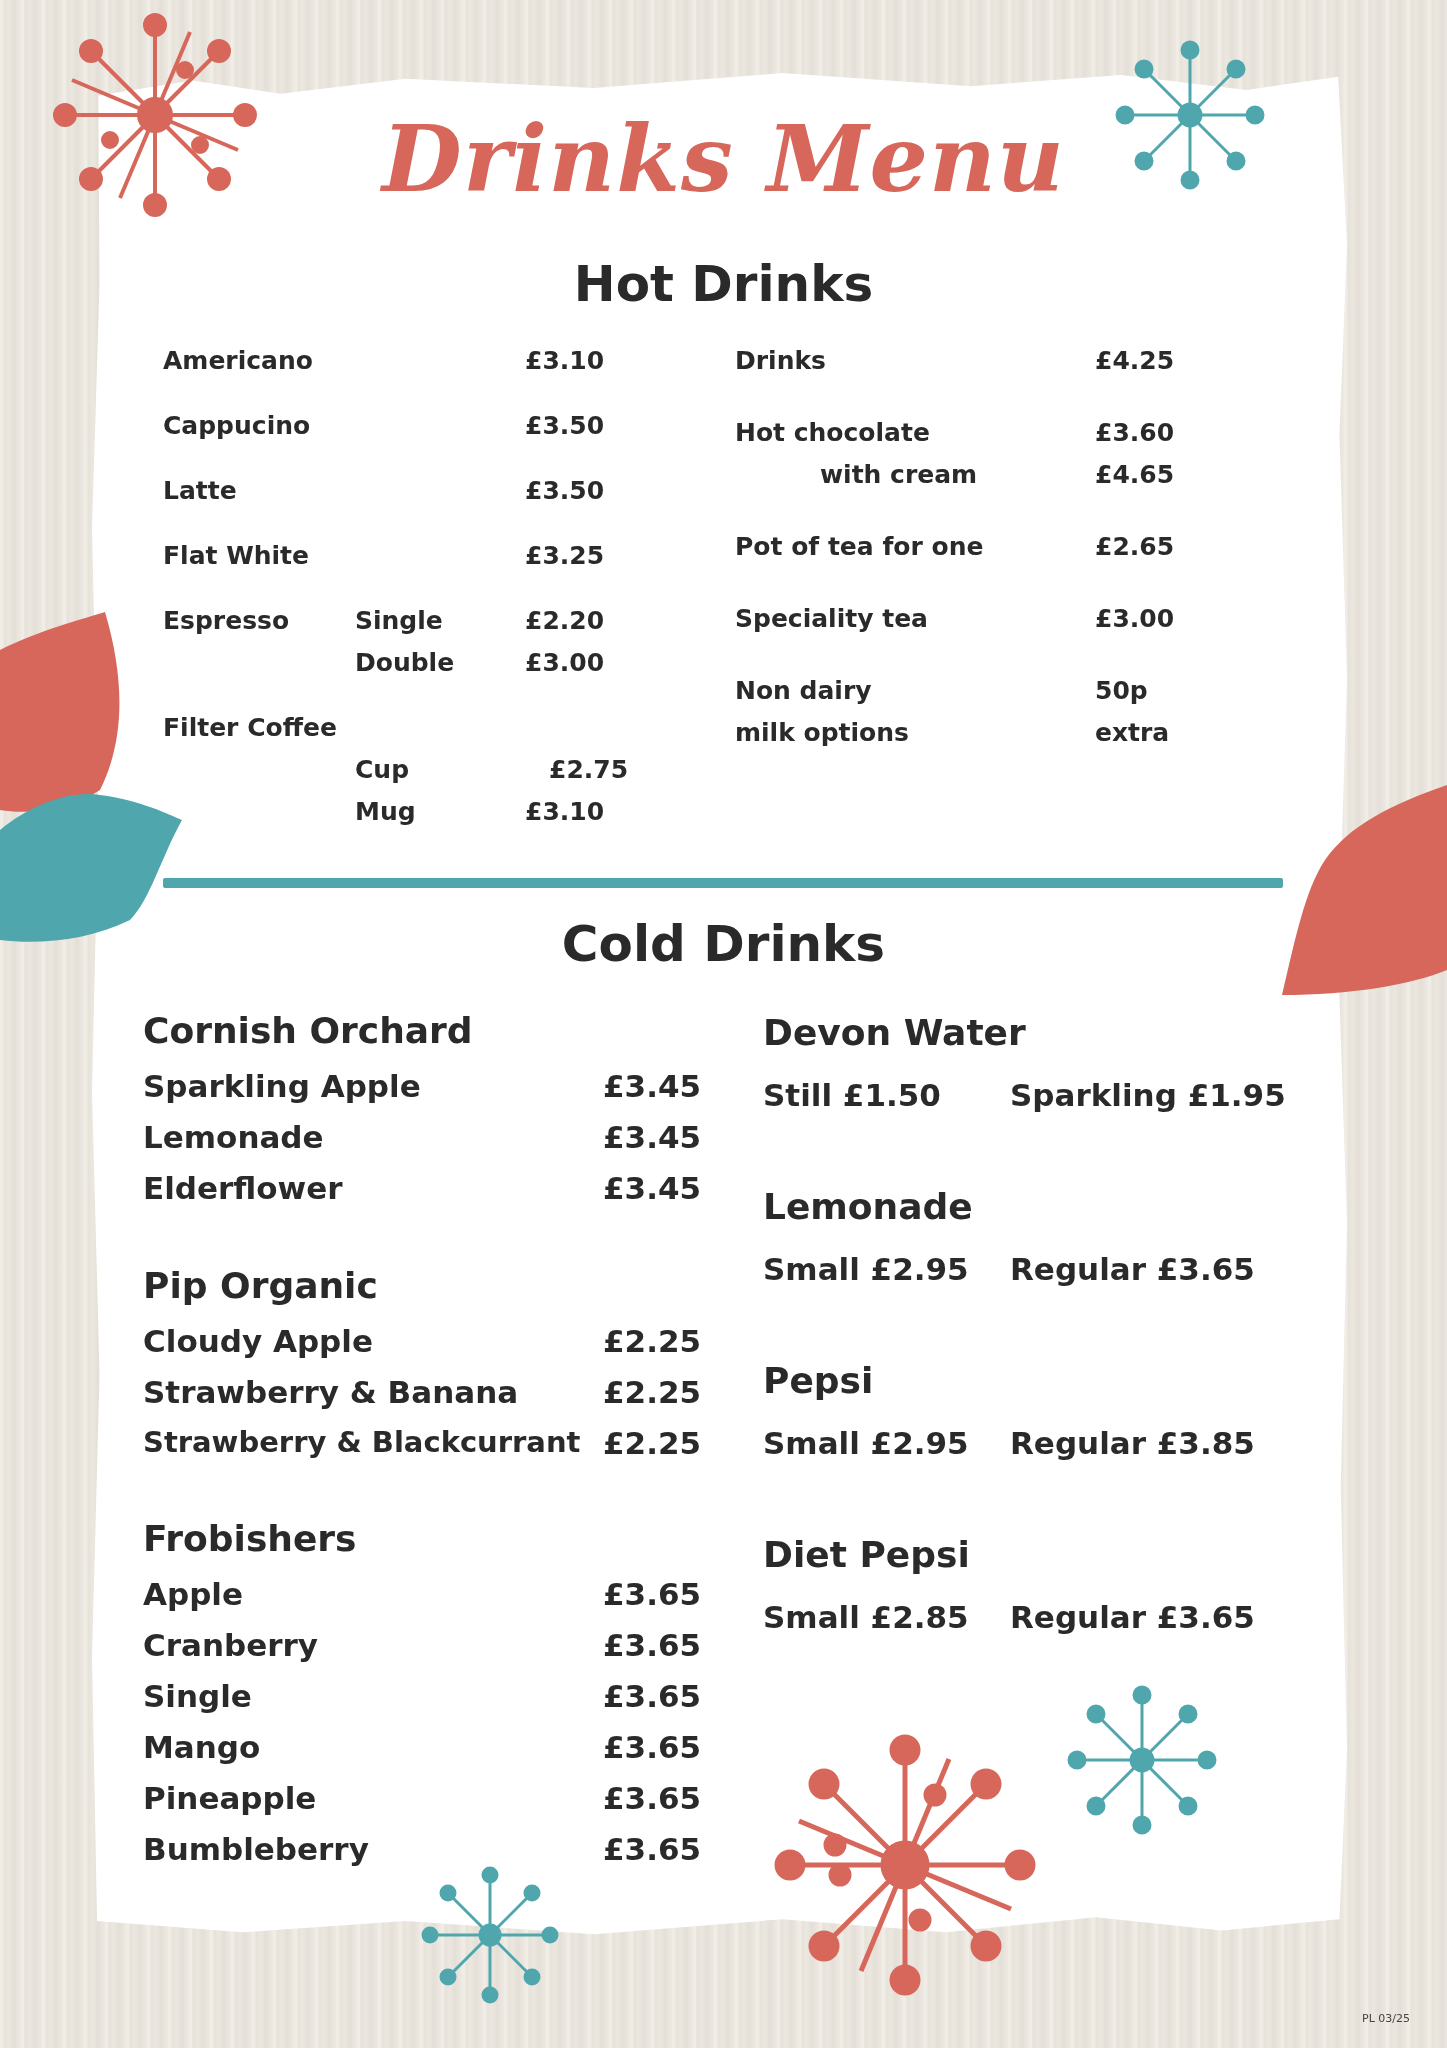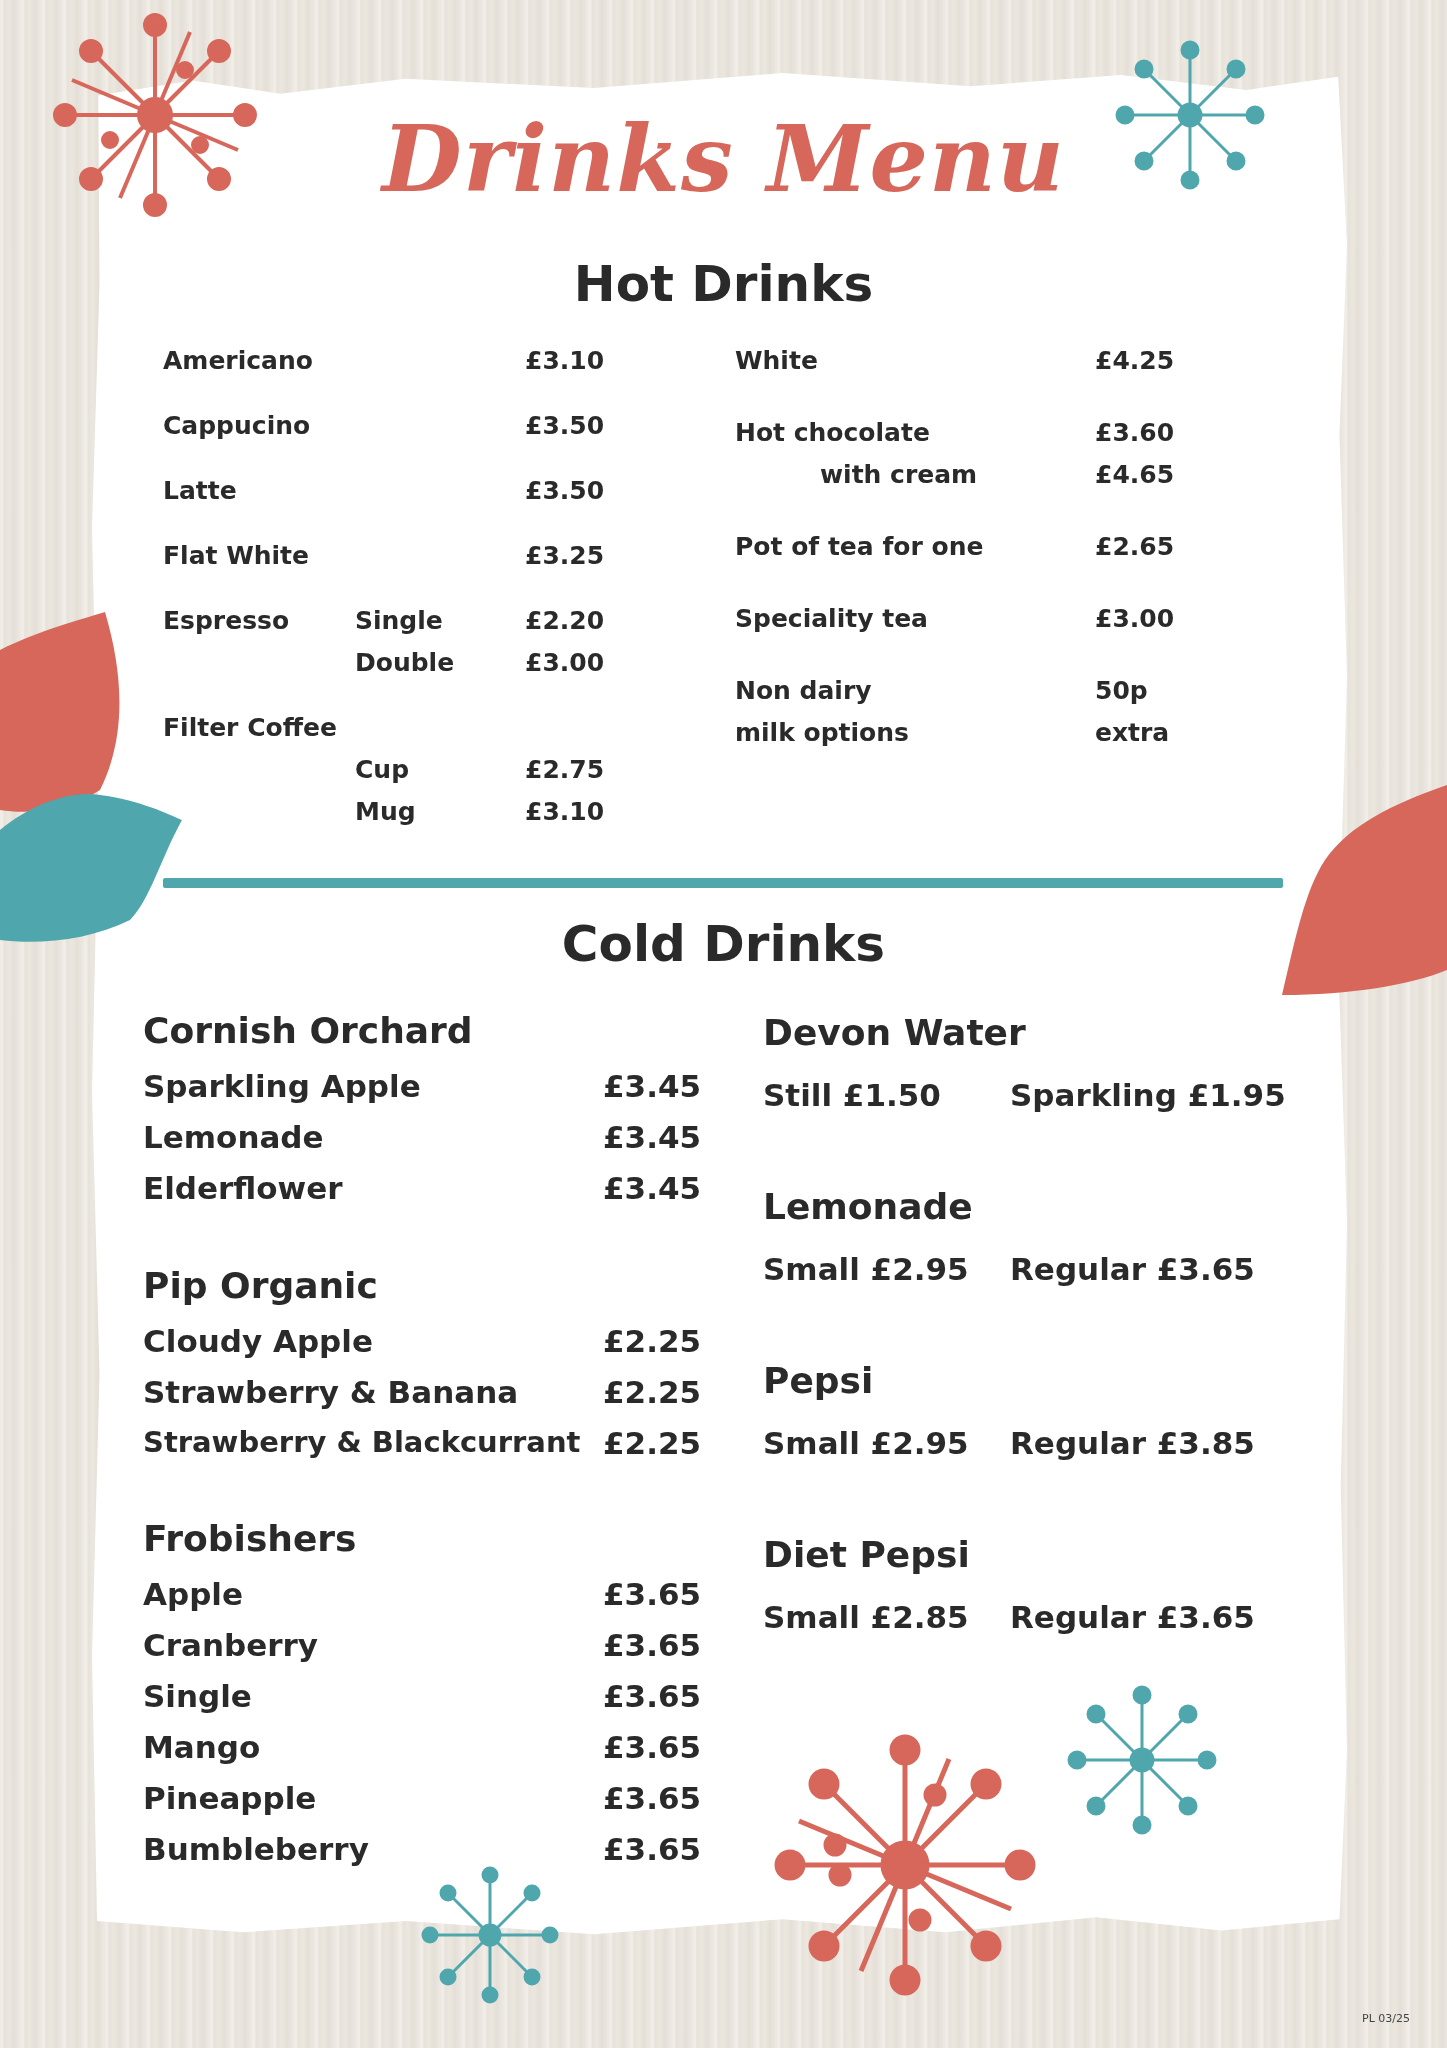--- a/index.html
+++ b/index.html
@@ -190,25 +190,25 @@
 <div class="abs txt hot" style="left:525px;top:541px">£3.25</div>
 
 <div class="abs txt hot" style="left:163px;top:606px">Espresso</div>
 <div class="abs txt hot" style="left:355px;top:606px">Single</div>
 <div class="abs txt hot" style="left:525px;top:606px">£2.20</div>
 <div class="abs txt hot" style="left:355px;top:648px">Double</div>
 <div class="abs txt hot" style="left:525px;top:648px">£3.00</div>
 
 <div class="abs txt hot" style="left:163px;top:713px">Filter Coffee</div>
 <div class="abs txt hot" style="left:355px;top:755px">Cup</div>
-<div class="abs txt hot" style="left:525px;top:755px">£2.75</div>
+<div class="abs txt hot" style="left:549px;top:755px">£2.75</div>
 <div class="abs txt hot" style="left:355px;top:797px">Mug</div>
 <div class="abs txt hot" style="left:525px;top:797px">£3.10</div>
 
-<div class="abs txt hot" style="left:735px;top:346px">White</div>
+<div class="abs txt hot" style="left:735px;top:346px">Drinks</div>
 <div class="abs txt hot" style="left:1095px;top:346px">£4.25</div>
 
 <div class="abs txt hot" style="left:735px;top:418px">Hot chocolate</div>
 <div class="abs txt hot" style="left:1095px;top:418px">£3.60</div>
 <div class="abs txt hot" style="left:820px;top:460px">with cream</div>
 <div class="abs txt hot" style="left:1095px;top:460px">£4.65</div>
 
 <div class="abs txt hot" style="left:735px;top:532px">Pot of tea for one</div>
 <div class="abs txt hot" style="left:1095px;top:532px">£2.65</div>
 

